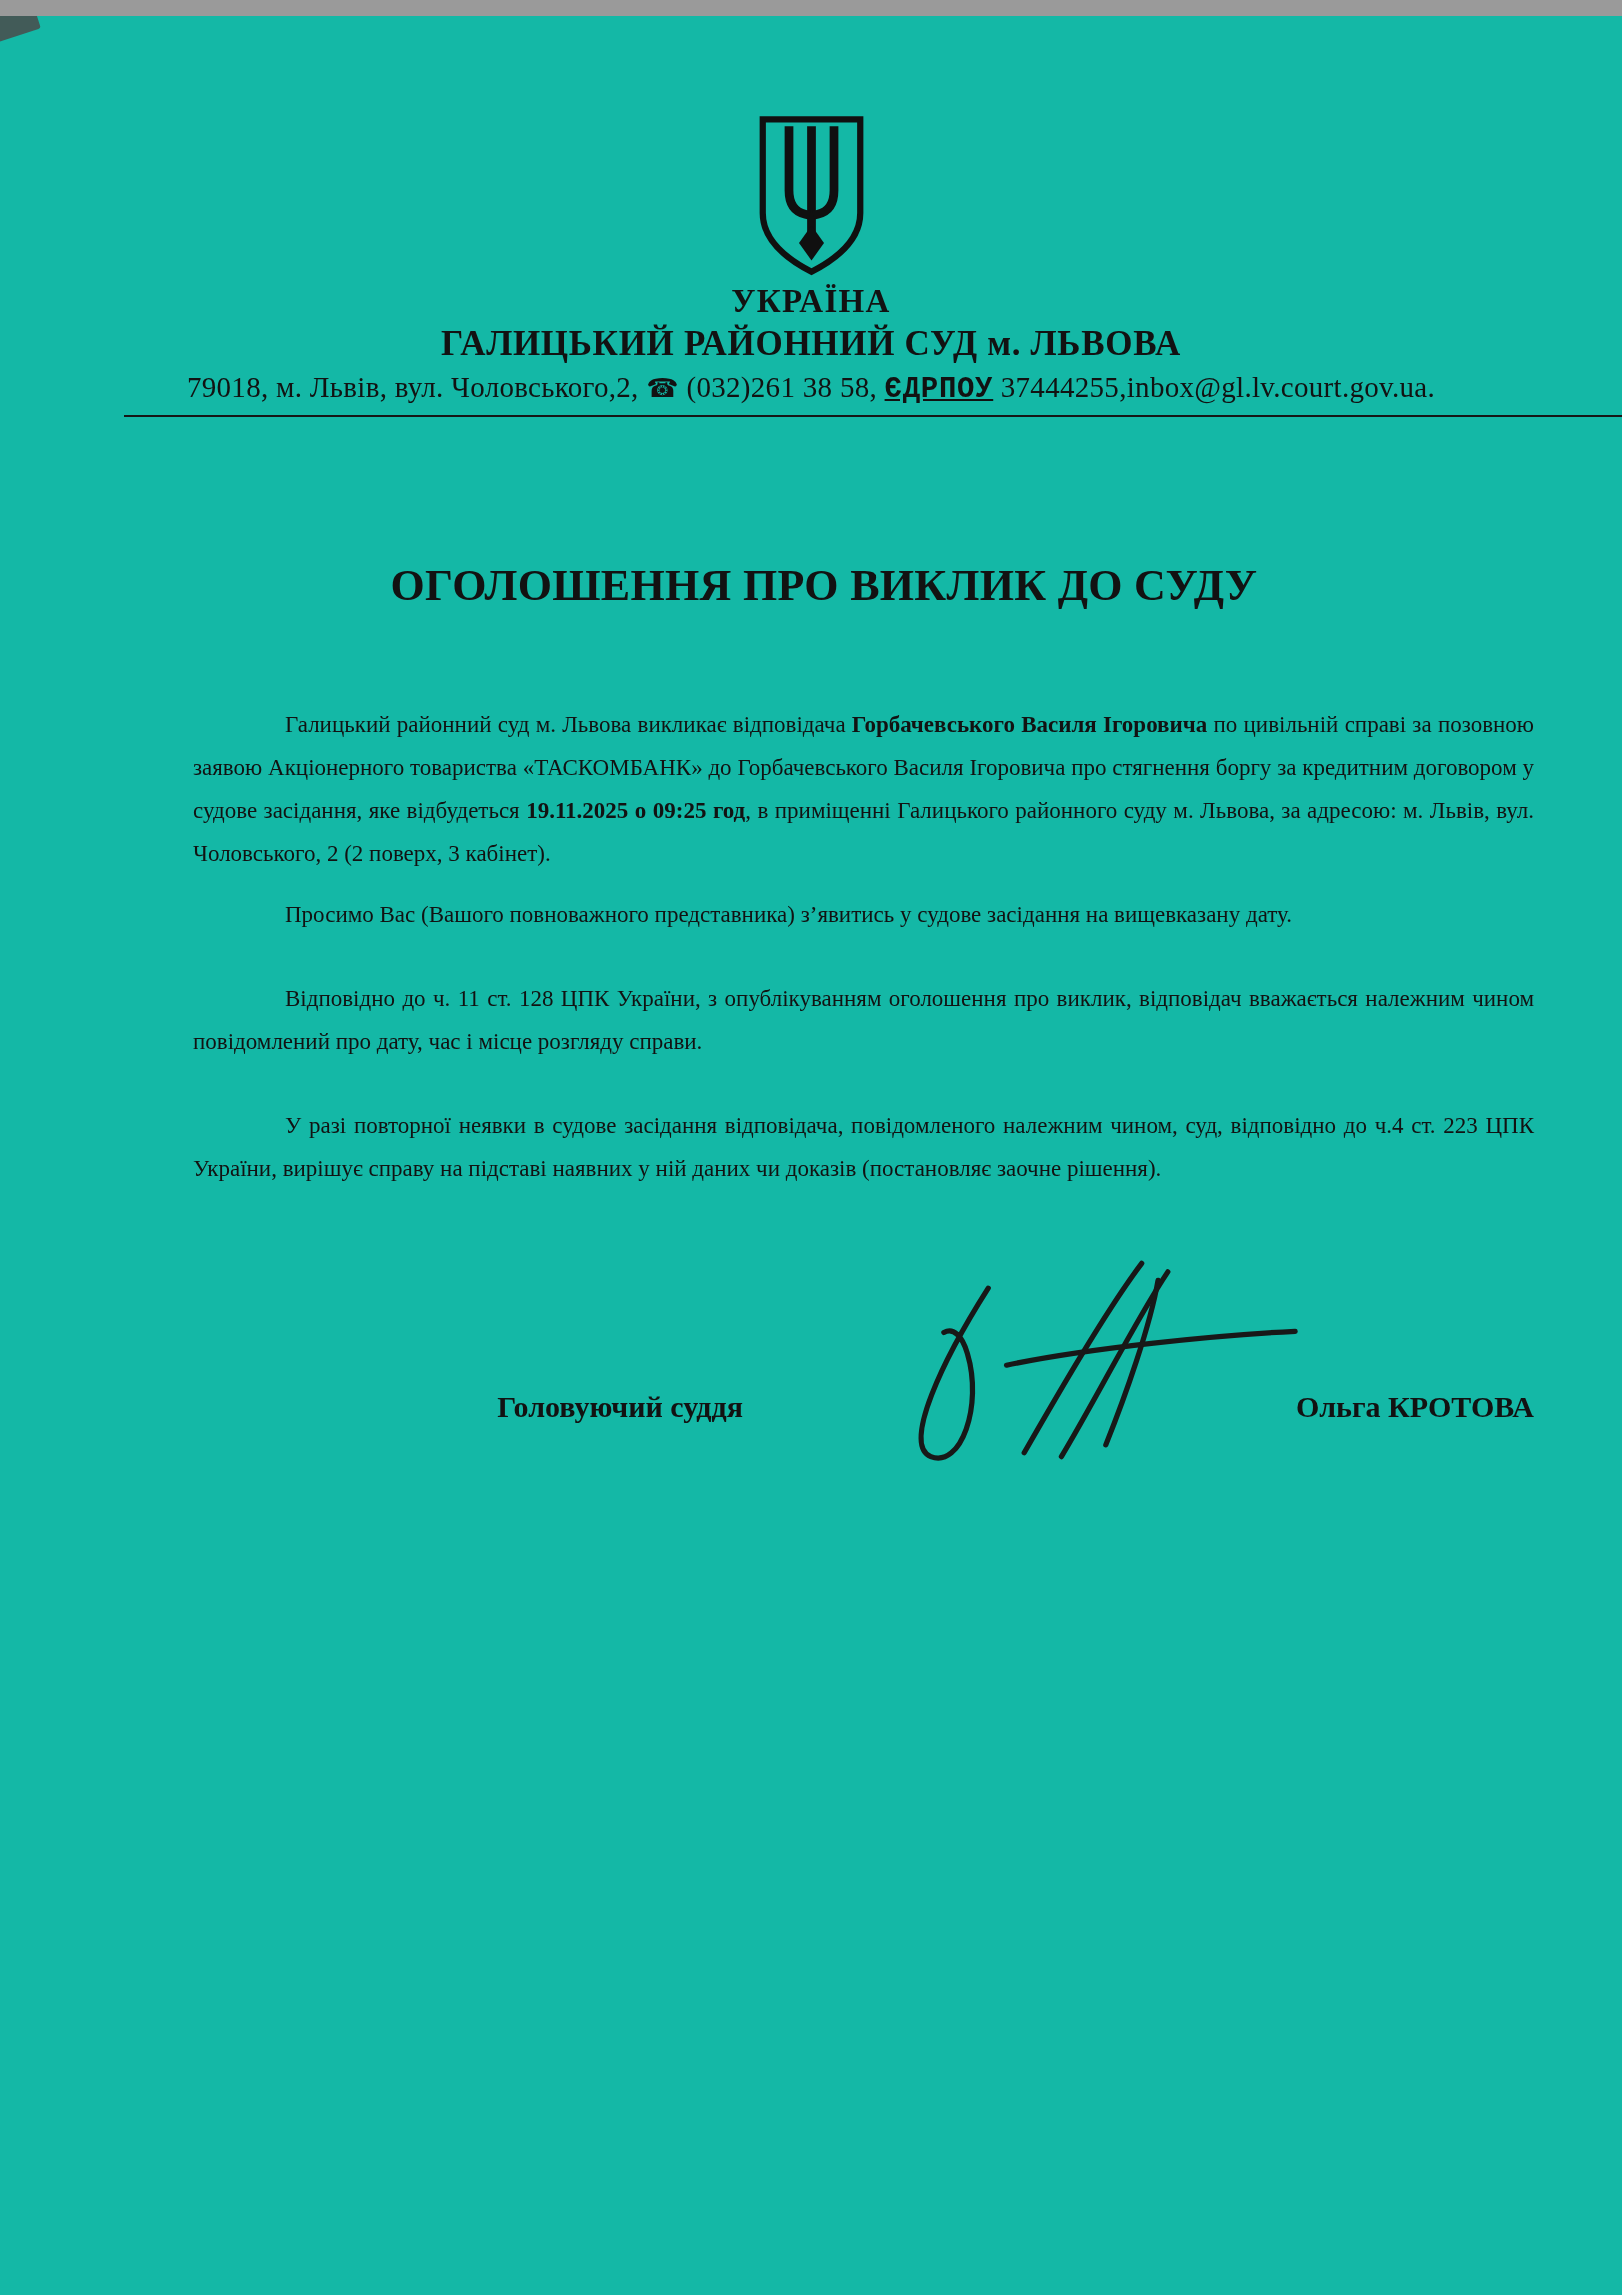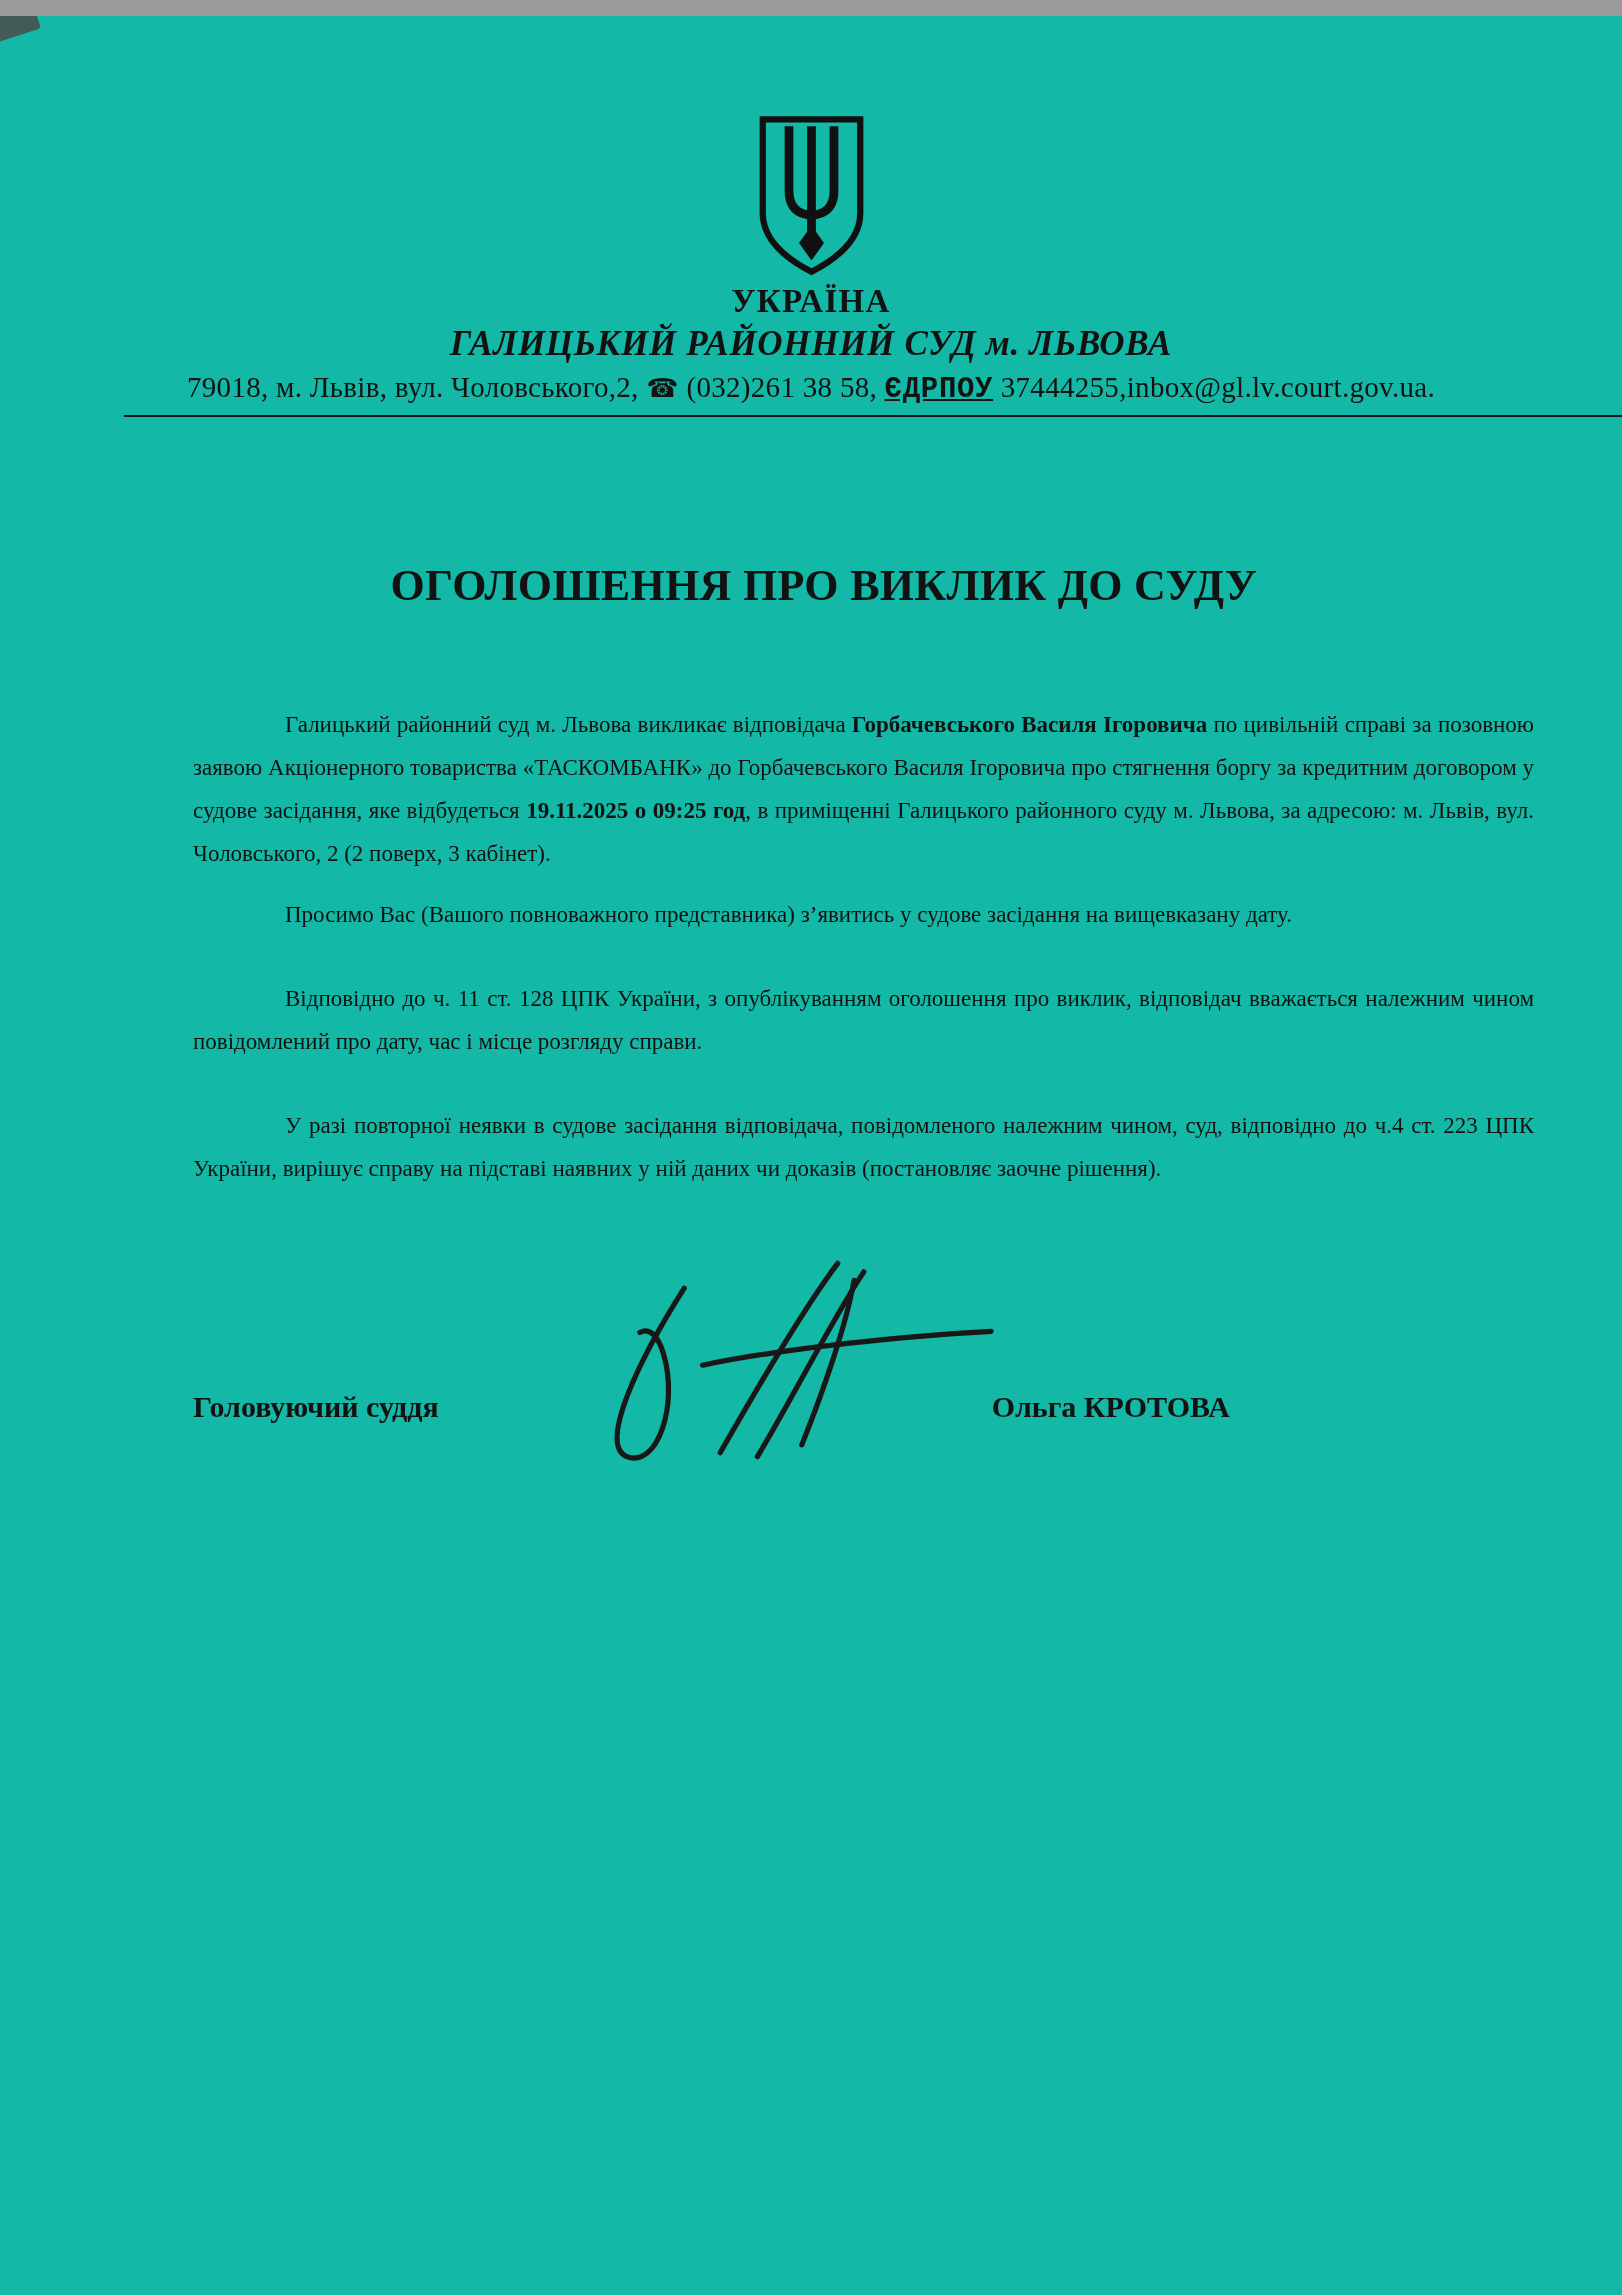--- a/index.html
+++ b/index.html
@@ -28,21 +28,21 @@
   
   .header { text-align: center; padding-top: 97px; }
   .emblem { line-height: 0; }
   .emblem svg { width: 113px; height: 165px; }
   .country {
     margin-top: 5.2px;
     font-size: 33px; font-weight: bold; letter-spacing: 1.3px;
   }
   .court-name {
     margin-top: 3.9px;
-    font-size: 35px; font-weight: bold; letter-spacing: 0.7px; font-style: italic;
+    font-size: 35px; font-weight: bold; letter-spacing: 0.7px;
   }
   .address {
     margin-top: 6.5px;
     font-size: 29px;
     white-space: nowrap;
     letter-spacing: 0.3px;
   }
   .address .phone-glyph { font-family: "DejaVu Sans", sans-serif; font-size: 26px; }
   .address .edrpou { text-decoration: underline; font-weight: bold; letter-spacing: 0.7px; font-family: Liberation Mono, monospace; }
 
@@ -82,20 +82,21 @@
 
   
   .signature-row {
     margin-top: 164px;
     display: flex;
     align-items: center;
     height: 105px;
     font-size: 30px;
     font-weight: bold;
     position: relative;
+    justify-content: flex-end;
   }
   .sig-space { width: 553px; position: relative; height: 100%; }
   .sig-image {
     position: absolute;
     left: 147px;
     top: -105px;
     width: 412px;
     height: 222px;
     line-height: 0;
   }

